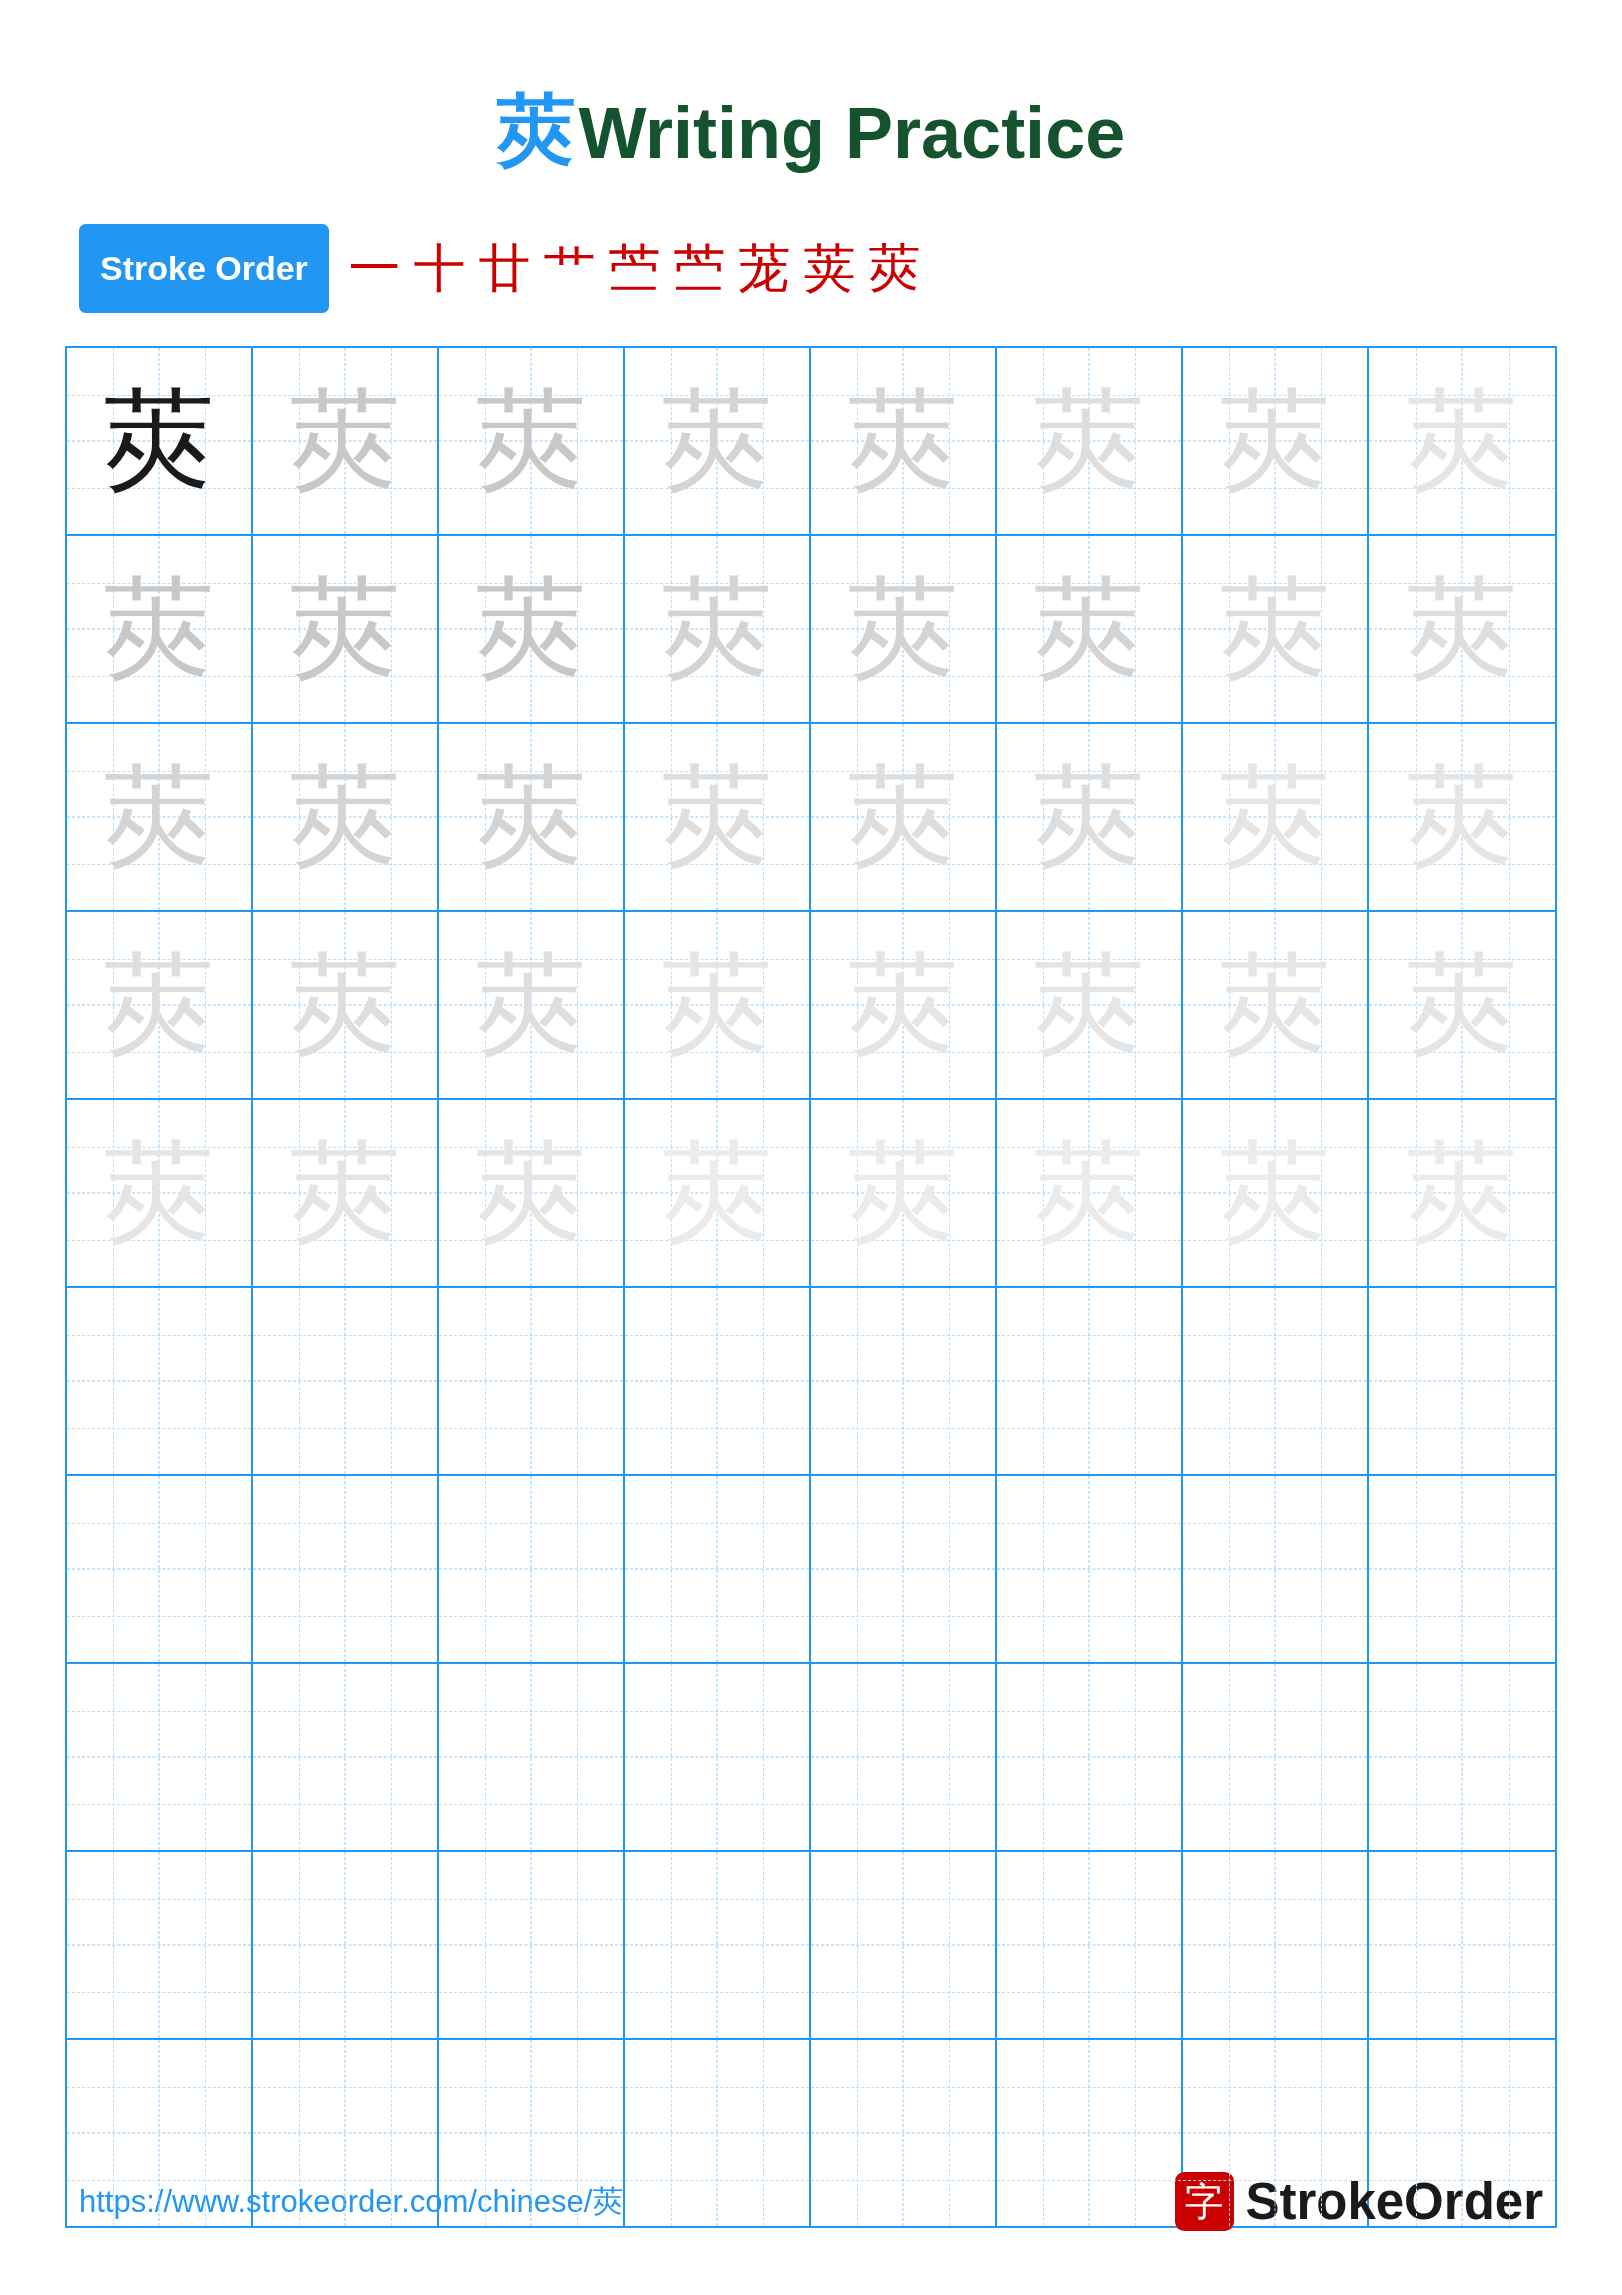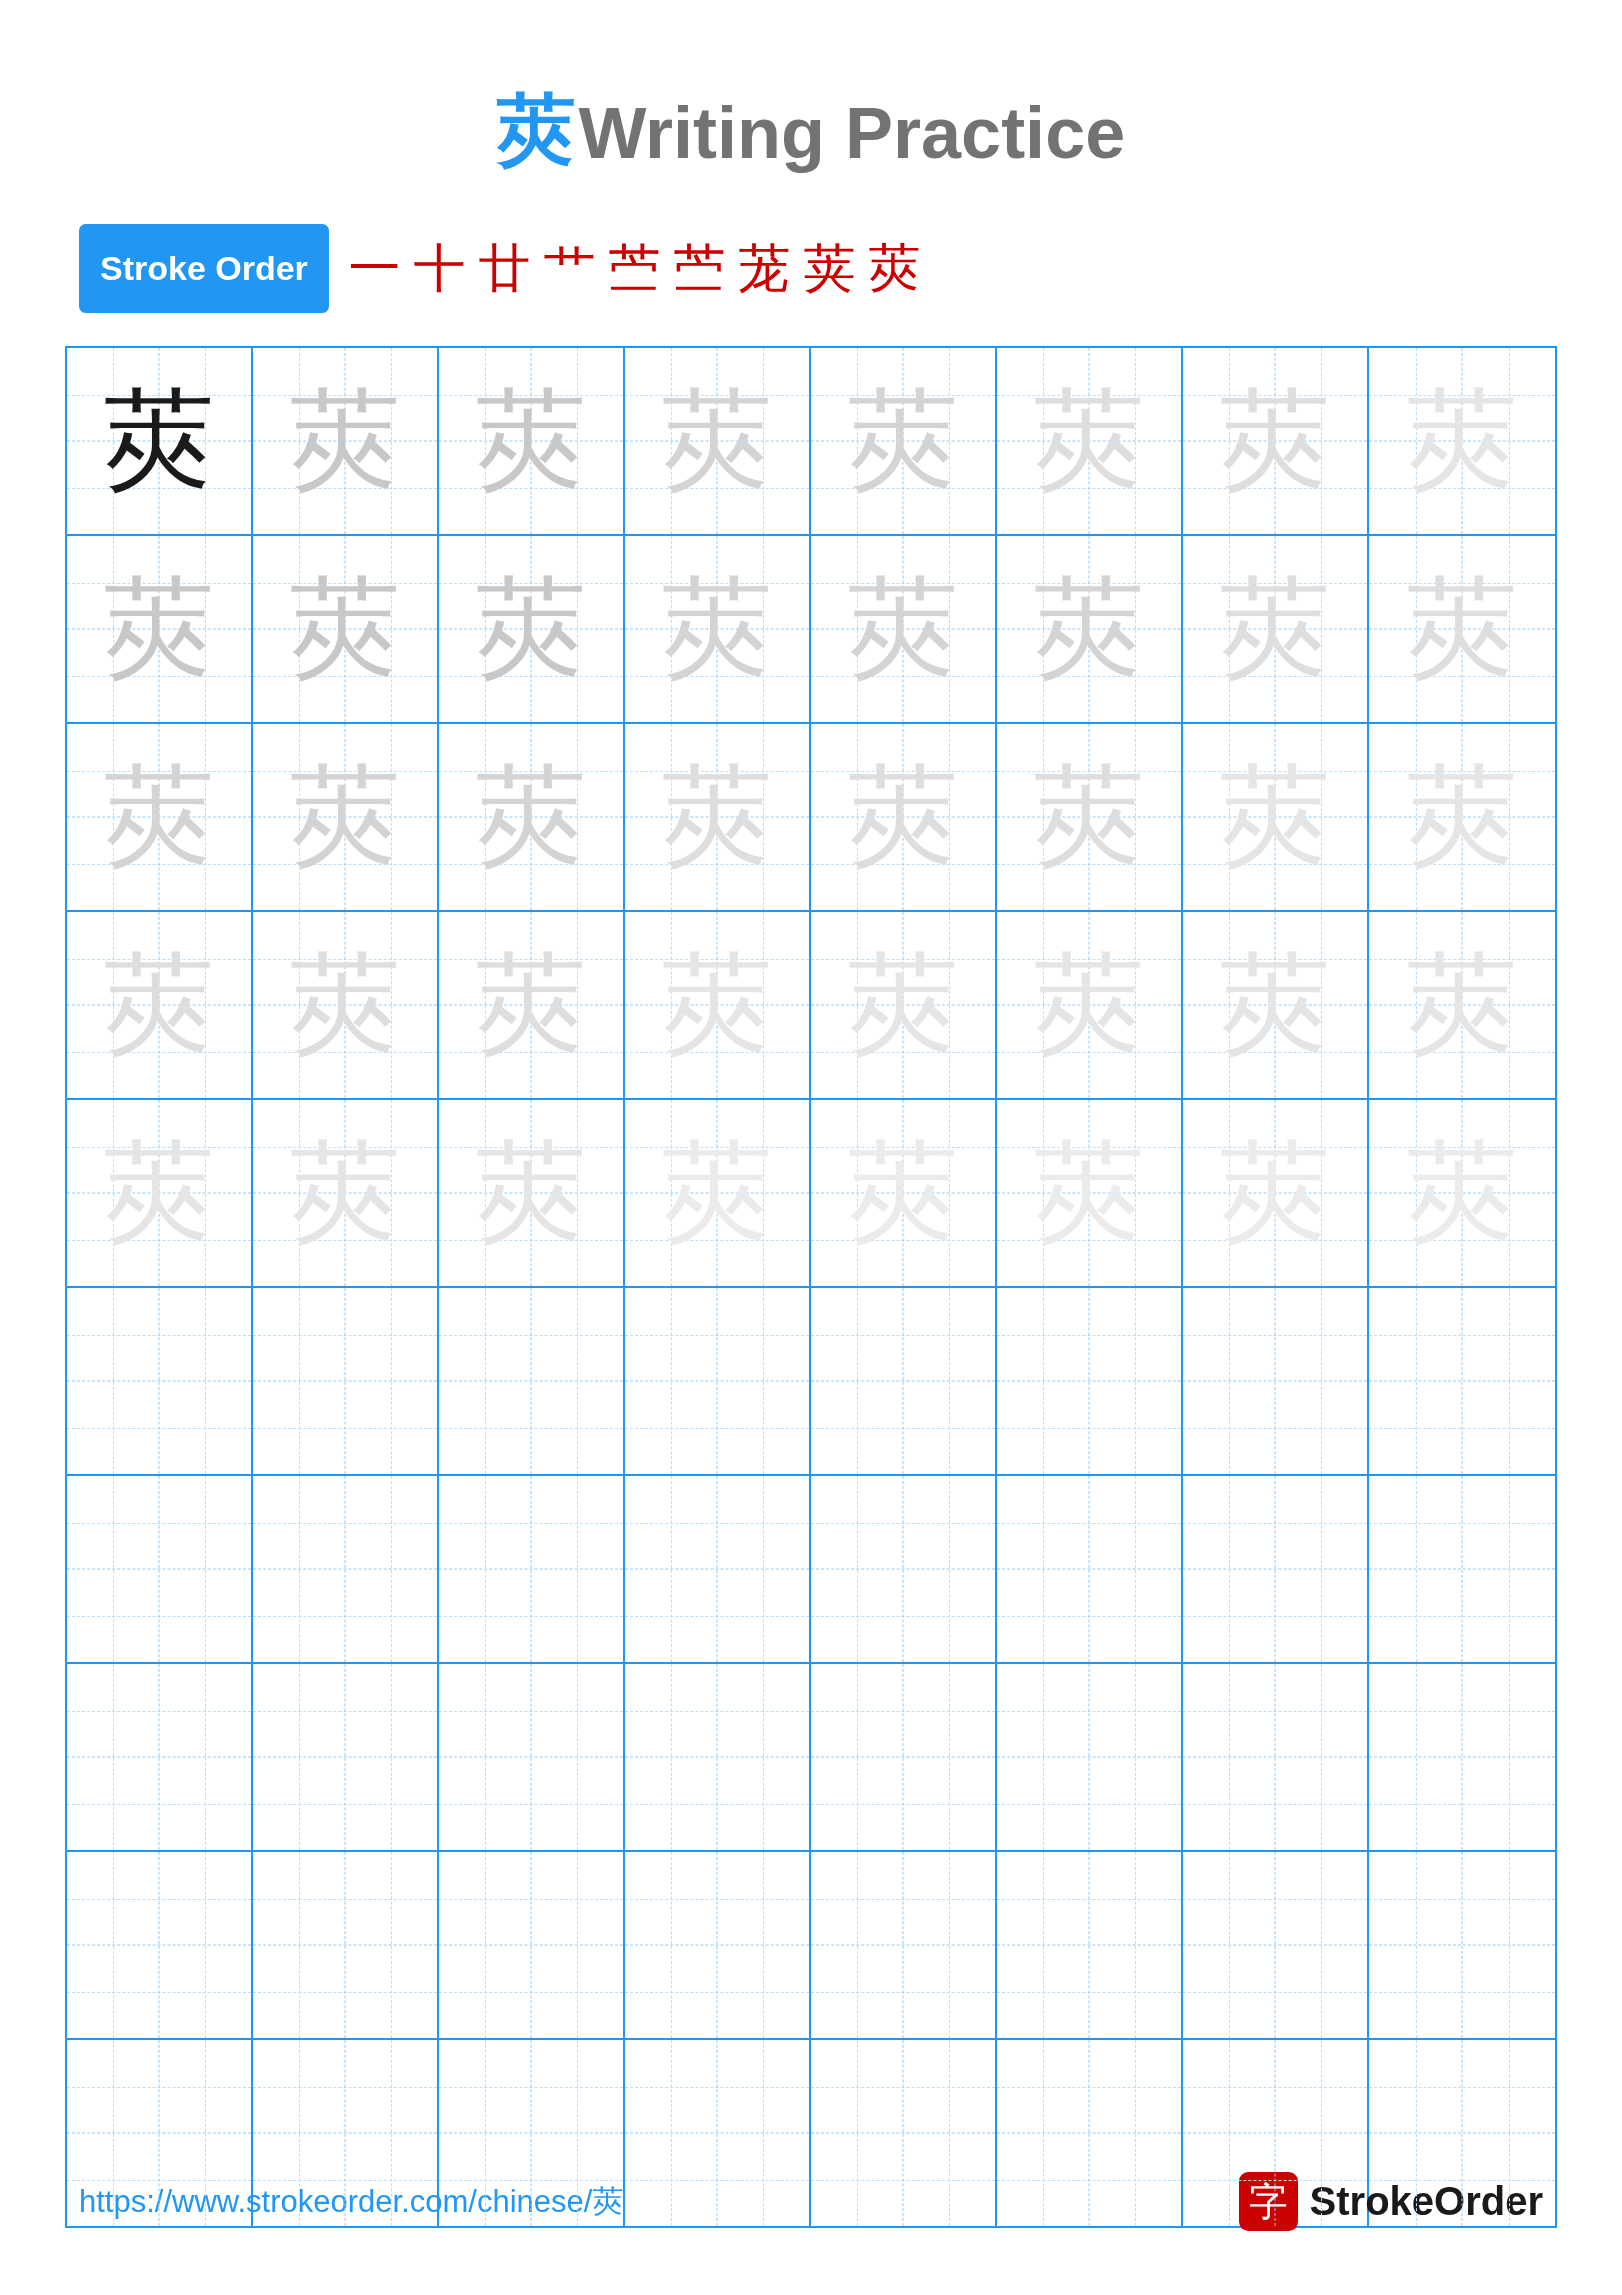--- a/index.html
+++ b/index.html
@@ -17,21 +17,21 @@
       padding-top: 79px;
       margin-bottom: 39px;
     }
     .page-title .char {
       font-size: 79px;
       color: #2196F3;
       font-weight: bold;
     }
     .page-title .text {
       font-size: 72px;
-      color: #737373;
+      color: #14532d;
       font-weight: bold;
       font-family: Arial, sans-serif;
     }
 
     .stroke-order-row {
       display: flex;
       align-items: center;
       padding: 0 79px;
       margin-bottom: 33px;
       gap: 19.6px;
@@ -187,21 +187,21 @@
       height: 59px;
       background: #cc0000;
       border-radius: 9.2px;
       display: flex;
       align-items: center;
       justify-content: center;
       font-size: 39px;
       color: white;
     }
     .footer-brand-text {
-      font-size: 40px;
+      font-size: 51px;
       font-weight: bold;
       color: #1a1a1a;
       font-family: Arial, sans-serif;
     }
   </style>
 </head>
 <body>
 
 <div class="page-title">
   <span class="char">莢</span>

